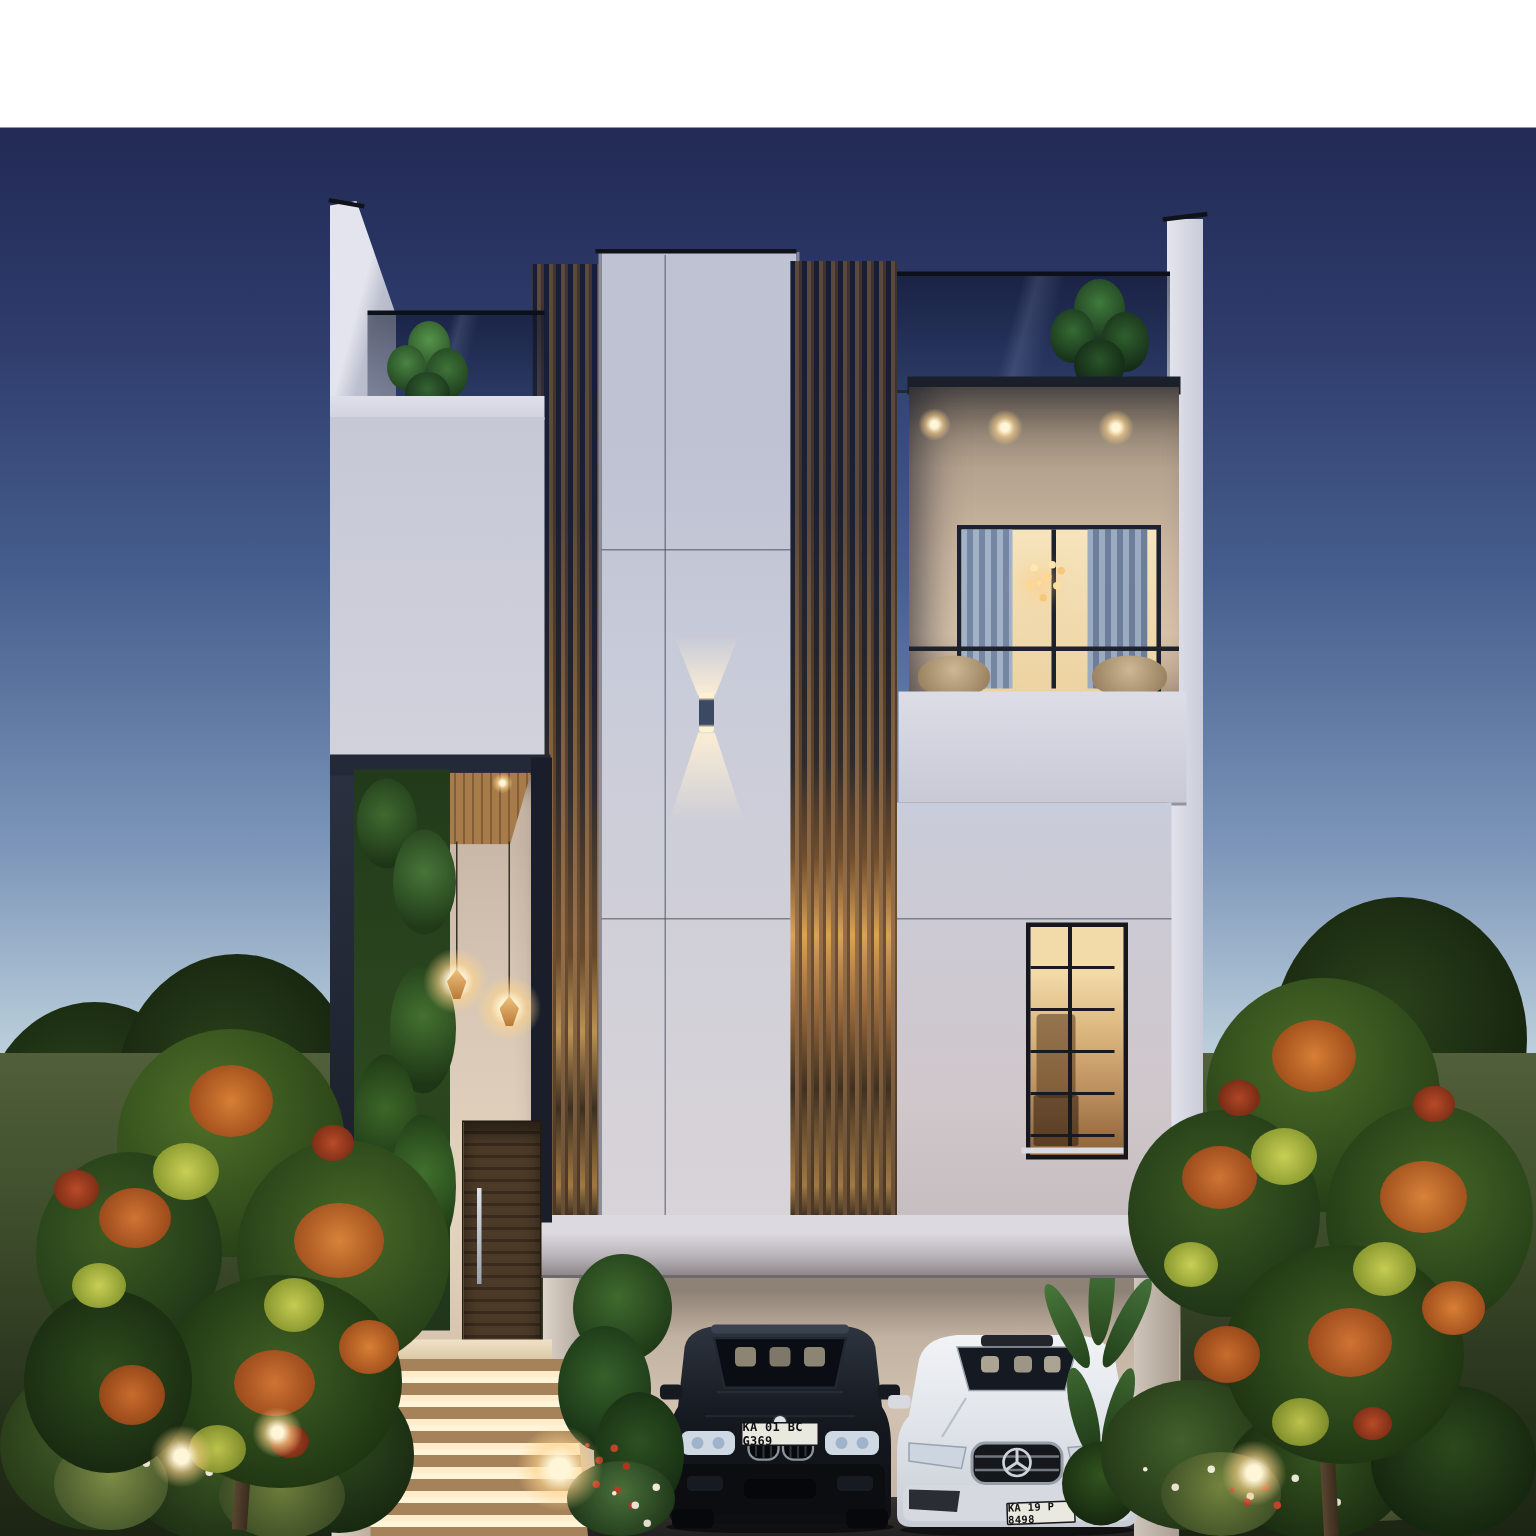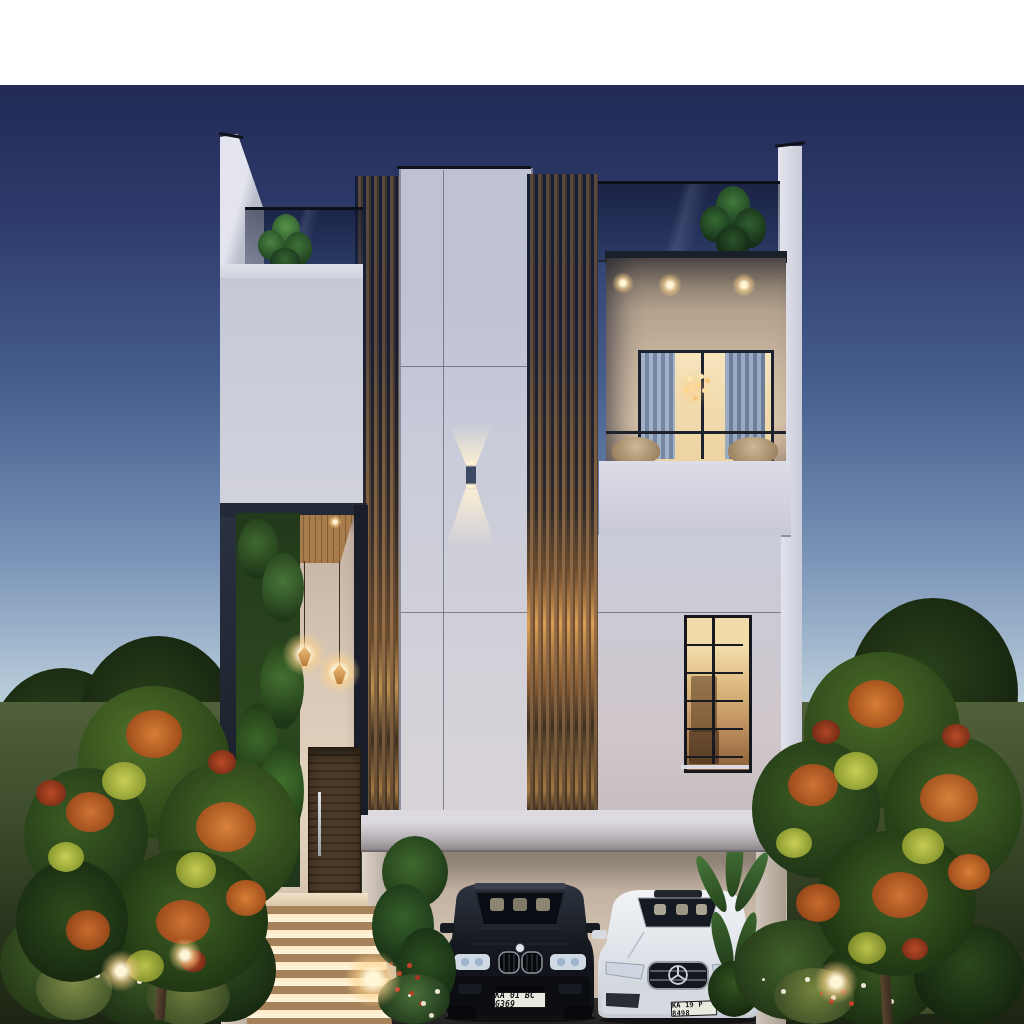--- a/index.html
+++ b/index.html
@@ -103,21 +103,21 @@
     <rect x="61" y="84" width="20" height="21" rx="7" fill="#07090c" stroke="#8e949c" stroke-width="1.5"></rect>
     <rect x="84" y="84" width="20" height="21" rx="7" fill="#07090c" stroke="#8e949c" stroke-width="1.5"></rect>
     <path d="M66 86 V103 M71 86 V104 M76 86 V104 M89 86 V104 M94 86 V104 M99 86 V103" stroke="#2e343c" stroke-width="1.4"></path>
     <rect x="12" y="108" width="140" height="34" rx="6" fill="#0b0d11"></rect>
     <rect x="20" y="116" width="24" height="10" rx="3" fill="#171b21"></rect>
     <rect x="120" y="116" width="24" height="10" rx="3" fill="#171b21"></rect>
     <rect x="58" y="118" width="48" height="13" rx="4" fill="#05070a"></rect>
     <rect x="10" y="138" width="28" height="13" rx="4" fill="#07080b"></rect>
     <rect x="126" y="138" width="28" height="13" rx="4" fill="#07080b"></rect>
   </svg>
-  <div class="plateTag" style="left:494px;top:992px;width:50px;height:14px;font-style:italic;">
+  <div class="plateTag" style="left:494px;top:948px;width:50px;height:14px;">
       <span style="position:static">KA 01 BC G369</span>
     </div>
 
   <svg style="left:592px;top:880px;" width="172" height="144" viewBox="0 0 172 144">
     <defs>
       <linearGradient id="mbBody" x1="0" y1="0" x2="0" y2="1">
         <stop offset="0" stop-color="#f1f3f6"></stop>
           <stop offset="0.5" stop-color="#dfe3e9"></stop>
           <stop offset="1" stop-color="#c7ccd4"></stop>
       </linearGradient>

